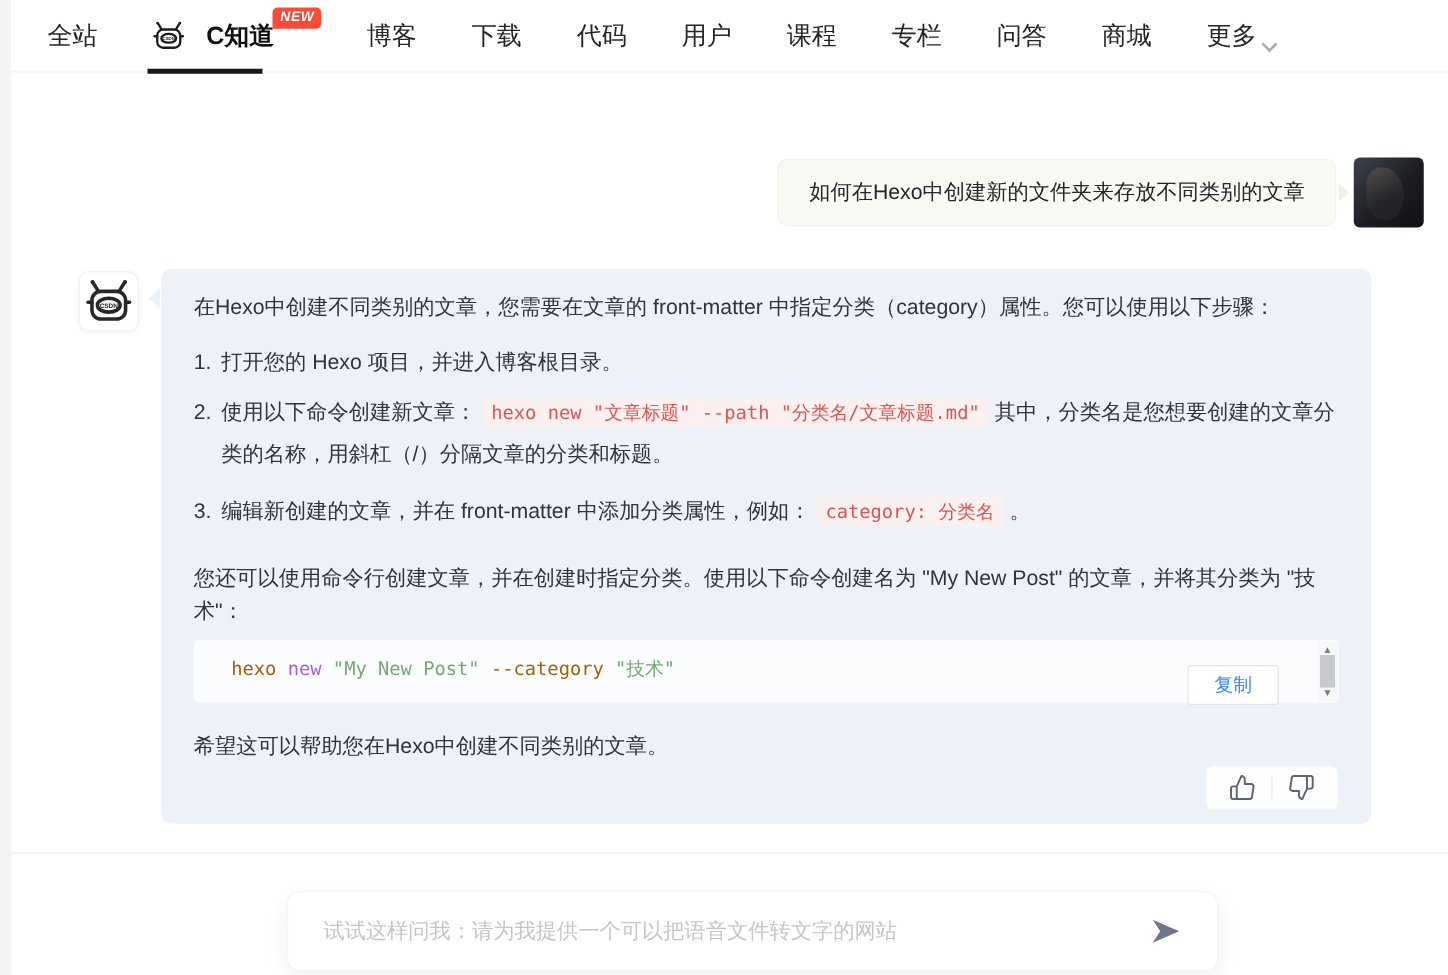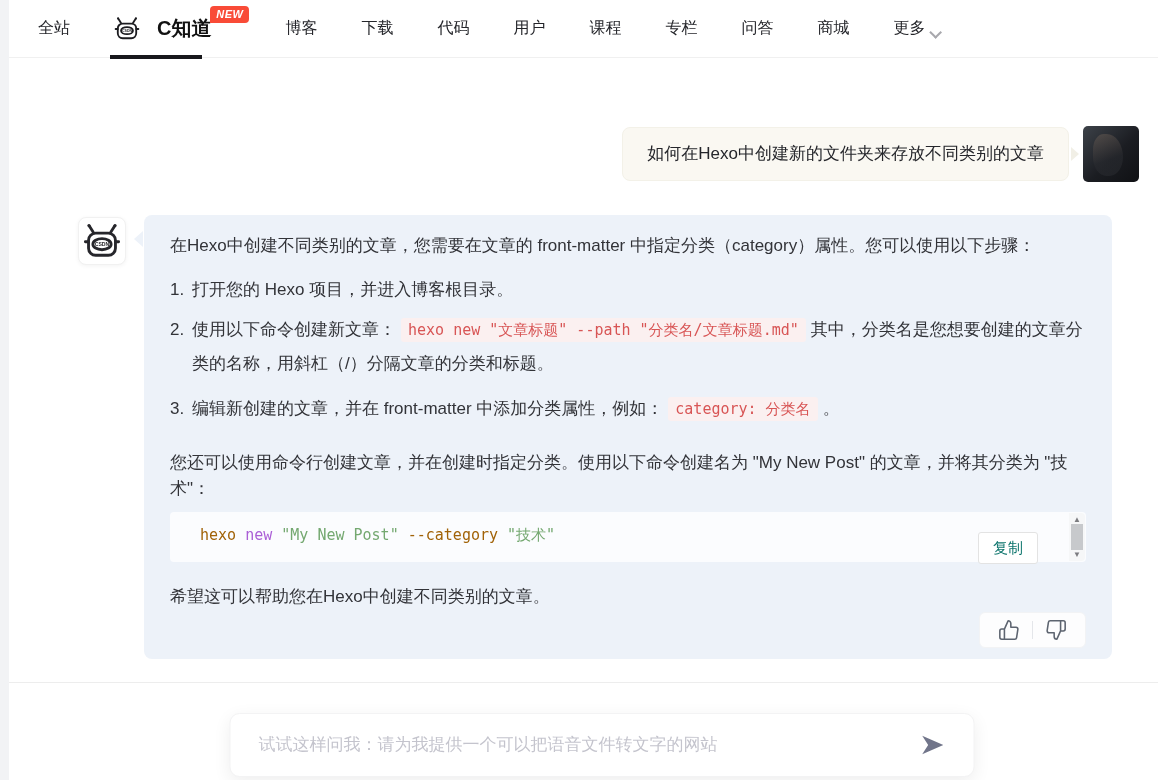--- a/index.html
+++ b/index.html
@@ -9,21 +9,21 @@
     font-family:"Liberation Sans","DejaVu Sans",sans-serif; color:#222;
   }
   .left-strip { position:absolute; left:0; top:0; width:9px; height:780px; background:#f2f3f5; }
 
   
   .topnav {
     position:absolute; left:9px; right:0; top:0; height:58px;
     background:#fff; border-bottom:1px solid #f0f0f0;
     display:flex; align-items:center; padding-left:29px; gap:44px;
   }
-  .nav-item { font-size:16px; color:#24252a; cursor:pointer; white-space:nowrap; }
+  .nav-item { font-size:20px; color:#24252a; cursor:pointer; white-space:nowrap; }
   .nav-item-active {
     position:relative; display:flex; align-items:center; gap:17px;
     font-weight:bold; font-size:20px; color:#111; height:58px; padding-right:30px;
   }
   .nav-robot { width:26px; height:26px; }
   .new-badge {
     position:absolute; top:6px; right:-8px;
     background:#f94b37; color:#fff; font-size:11px; font-weight:bold; font-style:italic;
     padding:2px 6px 3px 6px; border-radius:4px 4px 4px 0; letter-spacing:.5px;
   }
@@ -56,21 +56,21 @@
     background:linear-gradient(135deg,#3d4249 0%,#1b1d22 55%,#101114 100%);
     position:relative; overflow:hidden;
   }
   .user-avatar::after {
     content:""; position:absolute; left:10px; top:8px; width:30px; height:42px;
     background:linear-gradient(160deg,#6b5e55 0%,#2a2c31 60%); border-radius:40% 60% 50% 50%;
     opacity:.55;
   }
 
   
-  .answer-row { position:absolute; top:215px; left:0; right:0;margin-left:15px; }
+  .answer-row { position:absolute; top:215px; left:0; right:0; }
   .ai-avatar {
     position:absolute; left:63px; top:2px; width:48px; height:48px;
     background:#fff; border:1px solid #f1f1f1; border-radius:8px;
     box-shadow:0 1px 4px rgba(0,0,0,.05);
     display:flex; align-items:center; justify-content:center;
   }
   .a-tail {
     position:absolute; left:119px; top:16px; width:0; height:0;
     border-top:8px solid transparent; border-bottom:8px solid transparent;
     border-right:9px solid #edf2f9;
@@ -95,23 +95,23 @@
   .code-block {
     position:relative; margin-top:10px; height:50px; width:916px;
     background:#fbfcfe; border-radius:4px; overflow:visible;
   }
   .code-line {
     position:absolute; left:30px; top:14px; white-space:nowrap;
     font-family:"DejaVu Sans Mono","Liberation Mono",monospace; font-size:15px;
   }
   .tok-r { color:#a16207; } .tok-p { color:#ab5fd6; } .tok-g { color:#74a870; }
   .copy-btn {
-    position:absolute; right:48px; top:20px; width:60px; height:32px;
+    position:absolute; right:48px; top:20px; width:73px; height:32px;
     background:#fff; border:1px solid #e3e3e3; border-radius:3px;
-    font-size:15px; color:#0f766e; display:flex; align-items:center; justify-content:center;
+    font-size:15px; color:#3b82f6; display:flex; align-items:center; justify-content:center;
     cursor:pointer; z-index:2;
   }
   .scrollbar {
     position:absolute; right:1px; top:1px; bottom:1px; width:16px;
     background:#f6f7f8; border-radius:0 4px 4px 0;
     display:flex; flex-direction:column; align-items:center; justify-content:space-between;
     padding:2px 0; font-size:8px; color:#7c7c80;
   }
   .sb-thumb { width:12px; height:26px; background:#c7c9cc; }
   .feedback-row { margin-top:2px; display:flex; justify-content:flex-end; }

